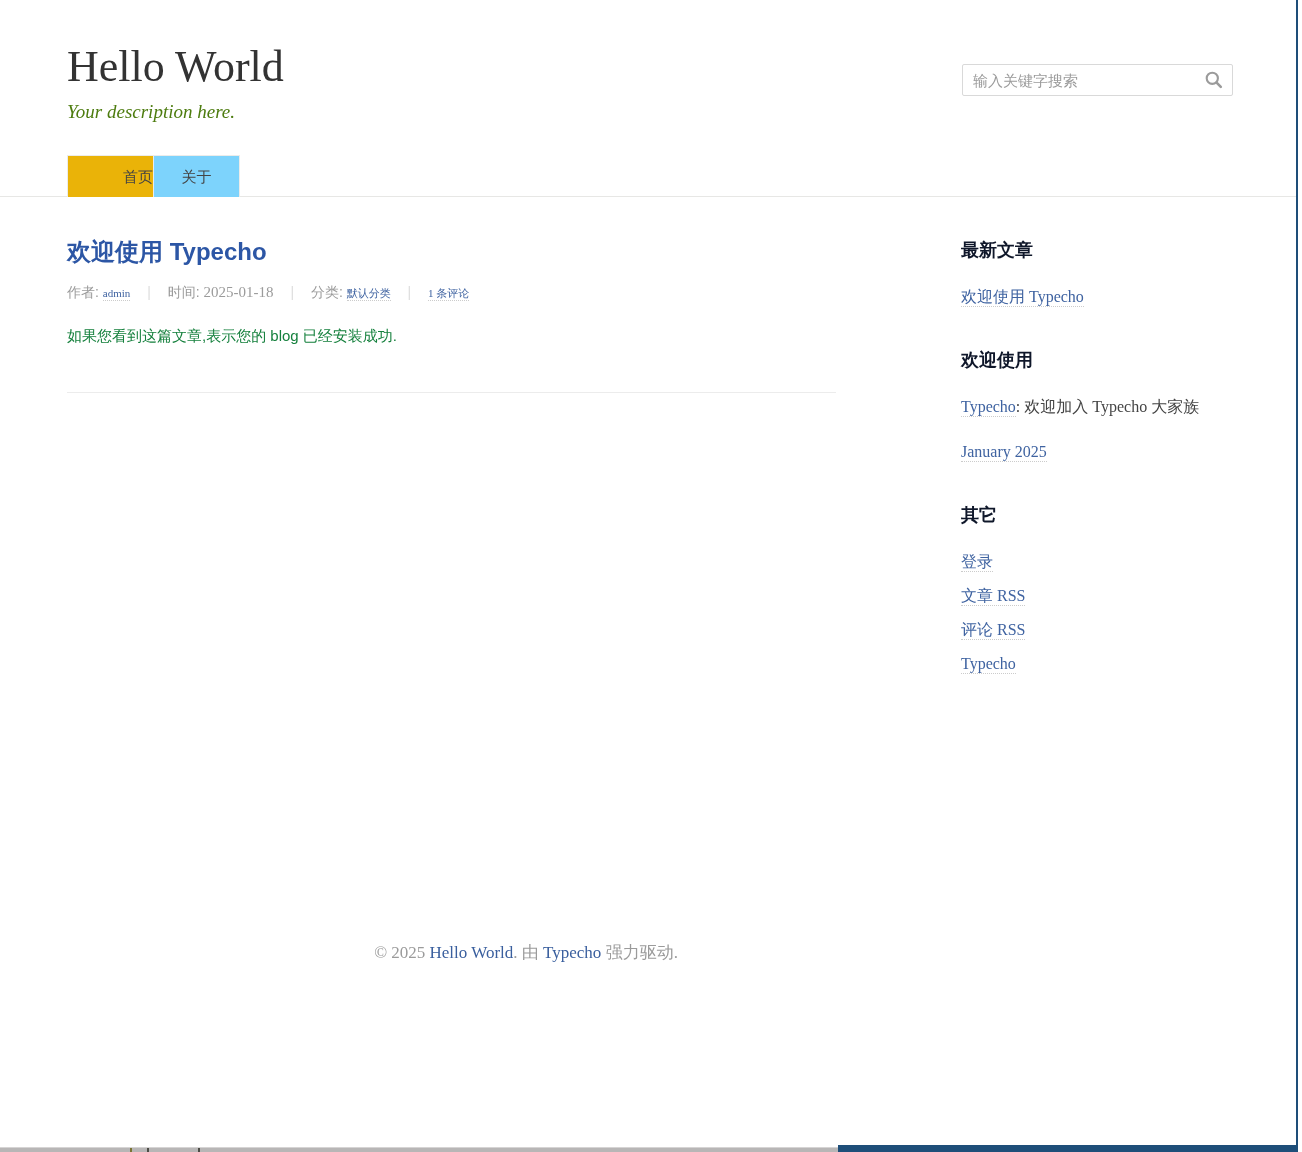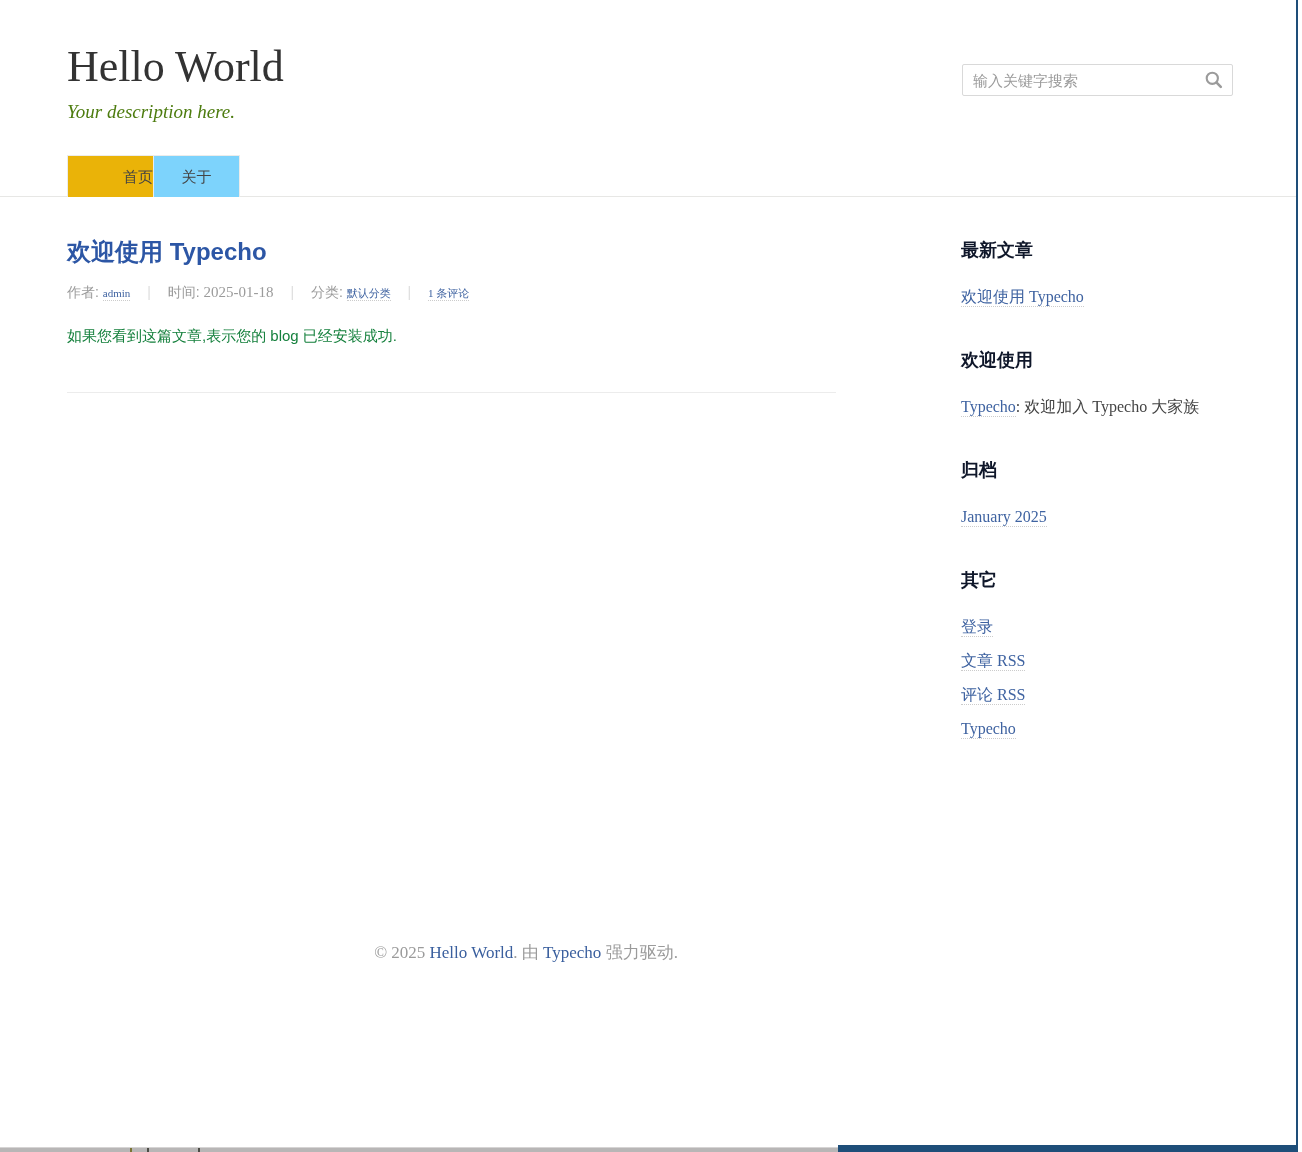--- a/index.html
+++ b/index.html
@@ -172,21 +172,20 @@
     <h3>欢迎使用</h3>
     <ul>
       <li>
         <a class="side-lnk">Typecho</a><span class="comment-rest">: 欢迎加入 Typecho 大家族</span>
       </li>
     </ul>
   </section>
 
 
   <section class="widget">
-    <h3>归档</h3>
     <ul>
       <li>
         <a class="side-lnk">January 2025</a>
       </li>
     </ul>
   </section>
 
   <section class="widget">
     <h3>其它</h3>
     <ul>

